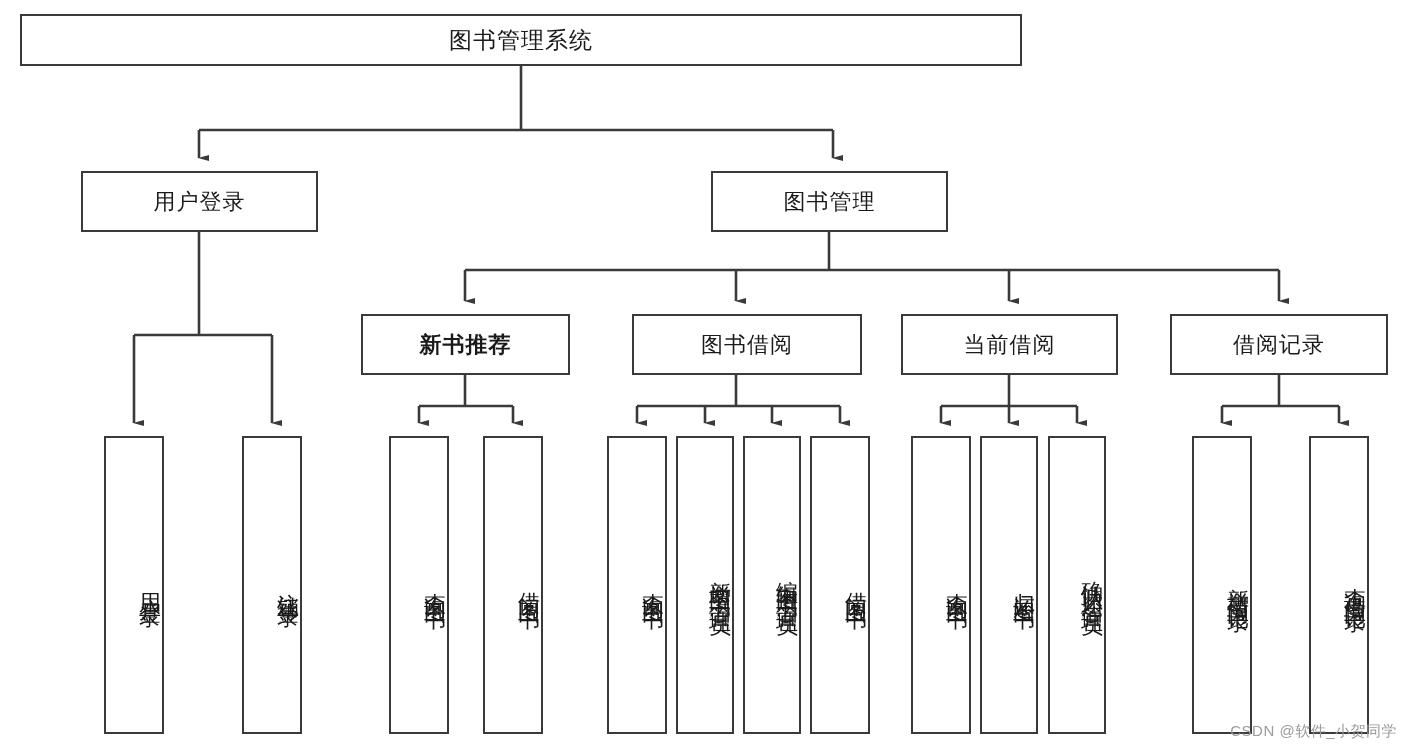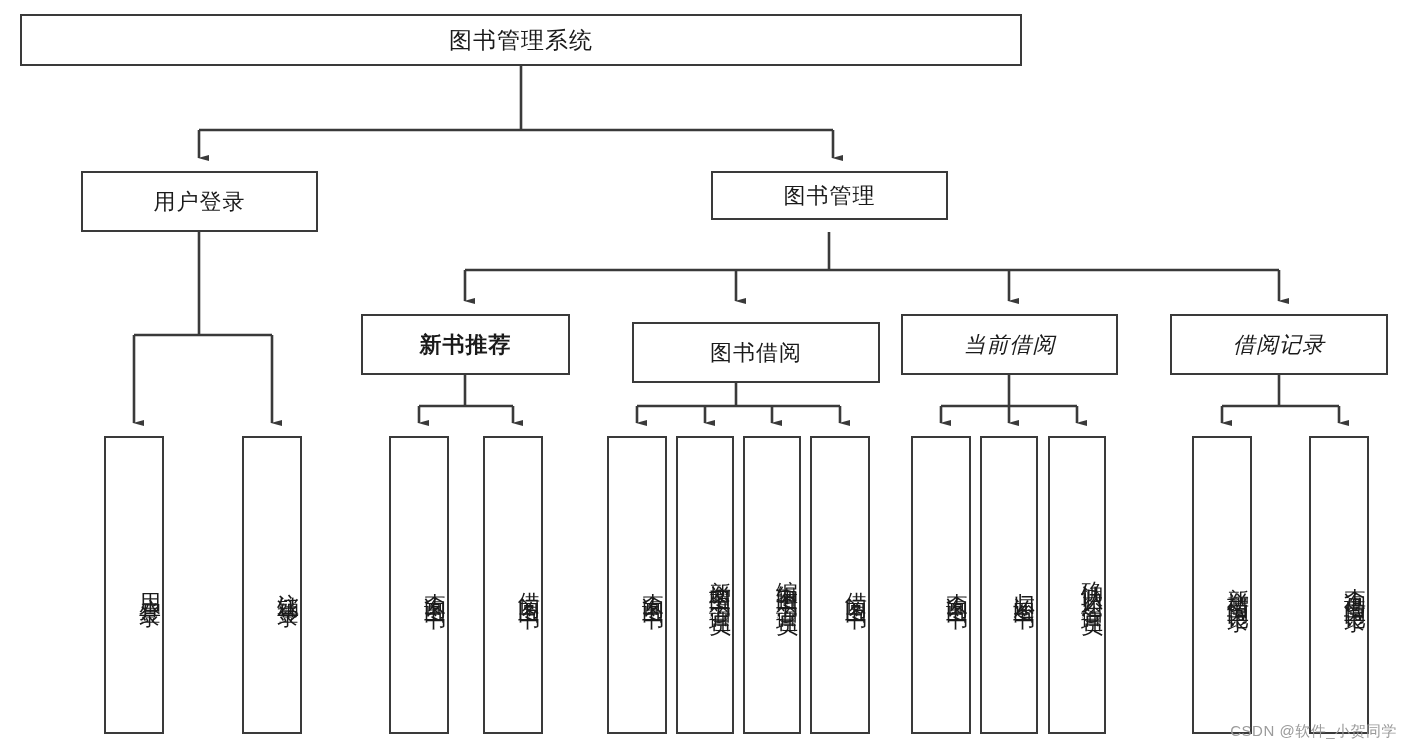--- a/index.html
+++ b/index.html
@@ -114,34 +114,34 @@
     </g>
   </svg>
 
   <div class="node h root" style="left:20px;top:14px;width:1002px;height:52px;">
     <span>图书管理系统</span>
   </div>
 
   <div class="node h" style="left:81px;top:171px;width:237px;height:61px;">
     <span>用户登录</span>
   </div>
-  <div class="node h" style="left:711px;top:171px;width:237px;height:49px;">
+  <div class="node h" style="left:711px;top:171px;width:237px;height:61px;">
     <span>图书管理</span>
   </div>
 
   <div class="node h" style="left:361px;top:314px;width:209px;height:61px;font-weight:bold;">
     <span>新书推荐</span>
   </div>
-  <div class="node h" style="left:632px;top:322px;width:248px;height:61px;">
+  <div class="node h" style="left:632px;top:314px;width:230px;height:61px;">
     <span>图书借阅</span>
   </div>
-  <div class="node h" style="left:901px;top:314px;width:217px;height:61px;font-style:italic;">
+  <div class="node h" style="left:901px;top:314px;width:217px;height:61px;">
     <span>当前借阅</span>
   </div>
-  <div class="node h" style="left:1170px;top:314px;width:218px;height:61px;font-style:italic;">
+  <div class="node h" style="left:1170px;top:314px;width:218px;height:61px;">
     <span>借阅记录</span>
   </div>
 
   <div class="node v" style="left:104px;top:436px;width:60px;height:298px;">
     <span class="vtxt">用户登录</span>
   </div>
   <div class="node v" style="left:242px;top:436px;width:60px;height:298px;">
     <span class="vtxt">注销登录</span>
   </div>
 

